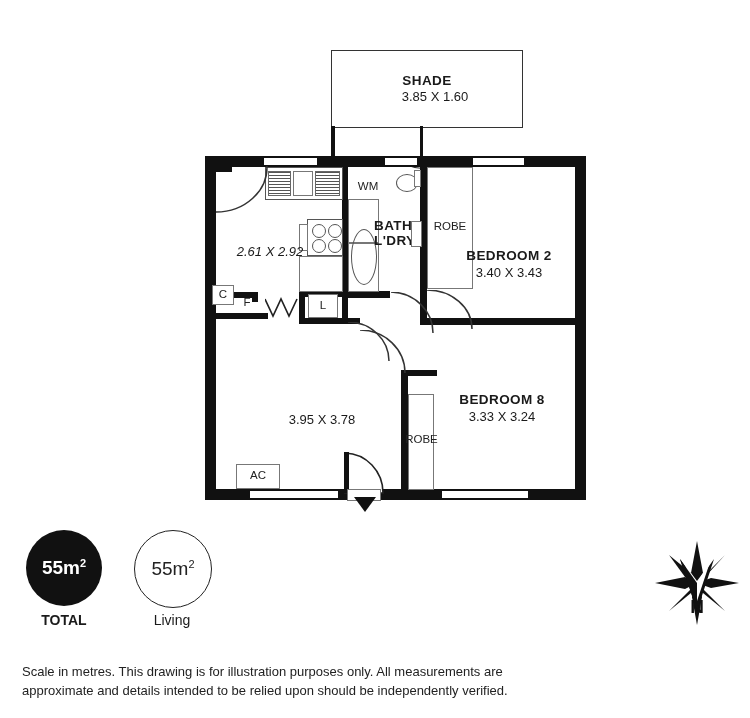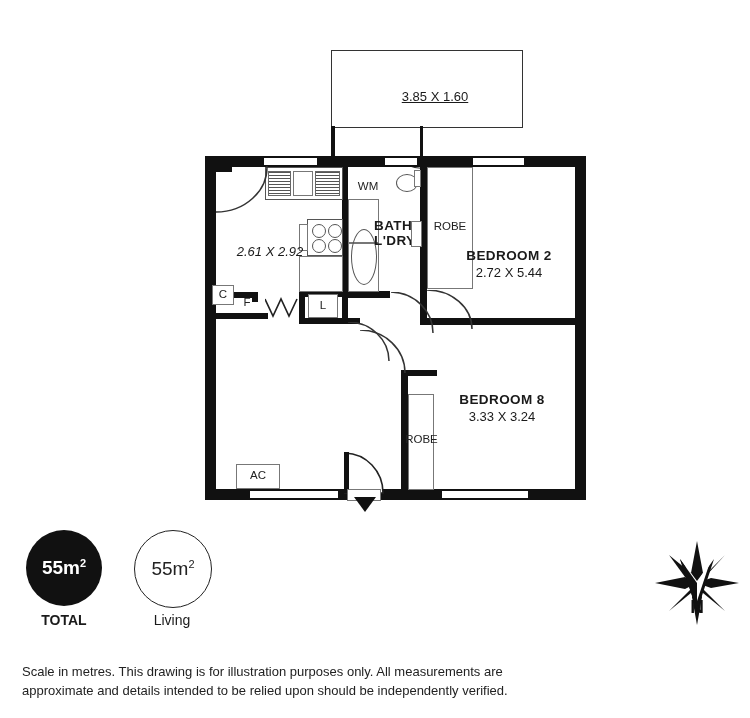--- a/index.html
+++ b/index.html
@@ -33,21 +33,22 @@
   .foot{position:absolute;font-size:13px;line-height:1.45;color:#222;}
   .prod{position:absolute;font-size:12.5px;color:#111;}
   .prod b{font-size:13.5px;}
 </style>
 </head>
 <body>
 
 <div class="plan">
 
   <div class="thin" style="left:331px;top:50px;width:192px;height:78px;border:1.7px solid #333;"></div>
-  <div class="lbl rdim" style="left:331px;top:89px;width:208px;text-decoration:underline;">3.85 X 1.60</div>
+  <div class="lbl rname" style="left:331px;top:73px;width:192px;">SHADE</div>
+  <div class="lbl rdim" style="left:331px;top:89px;width:208px;">3.85 X 1.60</div>
 
   <div class="wall" style="left:331px;top:126px;width:4px;height:33px;"></div>
   <div class="arc" style="left:386px;top:95px;width:72px;height:72px;border-color:#2b2b2b;border-top-color:transparent;border-right-color:transparent;border-left-color:transparent;"></div>
   <div class="wall" style="left:420px;top:126px;width:3px;height:30px;"></div>
 
   <div class="wall" style="left:205px;top:156px;width:27px;height:11px;"></div>
   <div class="winbox" style="left:264px;top:156px;width:53px;height:11px;"></div>
   <div class="wall" style="left:232px;top:156px;width:32px;height:11px;"></div>
   <div class="wall" style="left:317px;top:156px;width:68px;height:11px;"></div>
   <div class="winbox" style="left:385px;top:156px;width:32px;height:11px;"></div>
@@ -138,39 +139,40 @@
 
   <div class="thin2" style="left:411px;top:221px;width:11px;height:26px;"></div>
 
   <svg style="position:absolute;left:390px;top:292px;width:44px;height:42px;" viewBox="0 0 44 42">
     <path d="M43,41 A43,41 0 0 0 1,0" fill="none" stroke="#333" stroke-width="1.5"></path>
   </svg>
 
   <div class="thin2" style="left:427px;top:167px;width:46px;height:122px;"></div>
   <div class="lbl small" style="left:427px;top:220px;width:46px;">ROBE</div>
   <div class="lbl rname" style="left:444px;top:248px;width:130px;">BEDROOM 2</div>
-  <div class="lbl rdim" style="left:444px;top:265px;width:130px;">2.72 X 5.44</div>
+  <div class="lbl rdim" style="left:444px;top:265px;width:130px;">3.40 X 3.43</div>
 
   <svg style="position:absolute;left:427px;top:290px;width:46px;height:40px;" viewBox="0 0 46 40">
     <path d="M0,0 A45,39 0 0 1 45,39" fill="none" stroke="#333" stroke-width="1.5"></path>
   </svg>
 
   <div class="thin2" style="left:408px;top:394px;width:26px;height:96px;"></div>
   <div class="lbl small" style="left:405px;top:433px;width:33px;">ROBE</div>
   <div class="lbl rname" style="left:437px;top:392px;width:130px;">BEDROOM 8</div>
   <div class="lbl rdim" style="left:437px;top:409px;width:130px;">3.33 X 3.24</div>
 
   <svg style="position:absolute;left:360px;top:330px;width:46px;height:44px;" viewBox="0 0 46 44">
     <path d="M0,0 A45,43 0 0 1 45,43" fill="none" stroke="#333" stroke-width="1.5"></path>
   </svg>
 
   <svg style="position:absolute;left:348px;top:322px;width:42px;height:40px;" viewBox="0 0 42 40">
     <path d="M41,39 A41,39 0 0 0 0,0" fill="none" stroke="#333" stroke-width="1.5"></path>
   </svg>
 
+  <div class="lbl rdim" style="left:237px;top:412px;width:170px;">3.95 X 3.78</div>
   <div class="thin2" style="left:236px;top:464px;width:44px;height:25px;"></div>
   <div class="lbl small" style="left:236px;top:469px;width:44px;">AC</div>
 
   <svg style="position:absolute;left:344px;top:452px;width:40px;height:42px;" viewBox="0 0 40 42">
     <path d="M1,41 L1,1 A39,40 0 0 1 39,41 Z" fill="#ffffff" stroke="#222" stroke-width="1.6"></path>
   </svg>
   <div class="wall" style="left:344px;top:452px;width:5px;height:41px;"></div>
   <div class="thin2" style="left:347px;top:489px;width:34px;height:12px;"></div>
   <svg style="position:absolute;left:354px;top:497px;width:22px;height:16px;" viewBox="0 0 22 16">
     <polygon points="0,0 22,0 11,15" fill="#111"></polygon>

